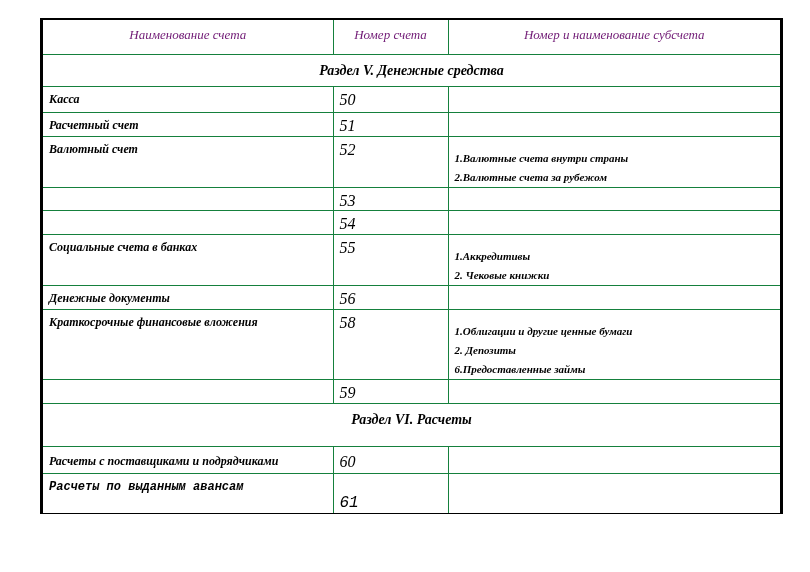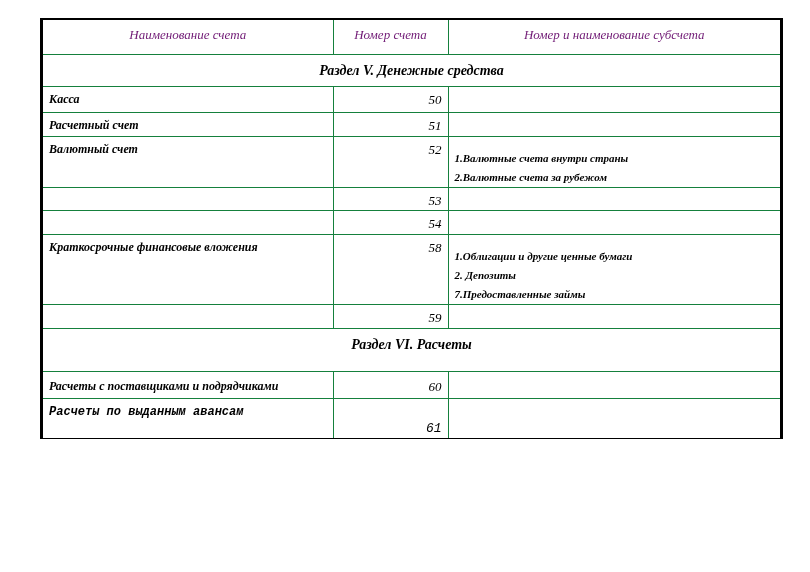--- a/index.html
+++ b/index.html
@@ -11,21 +11,21 @@
   }
   table { border-collapse: collapse; width: 100%; table-layout: fixed;
     font-family: "Liberation Serif", "DejaVu Serif", serif; font-style: italic; color: #000; }
   td { border: 1px solid #15803d; padding: 0 6px; vertical-align: top; font-size: 11px; line-height: 19px; }
   tr:first-child td { border-top: none; }
   td:first-child { border-left: none; }
   td:last-child { border-right: none; margin-top: 7px; }
   tr:last-child td { border-bottom: none; font-family: Liberation Mono, monospace; }
   .hdr td { color: #701a75; font-size: 13px; text-align: center; padding-top: 5px; height: 29px; }
   .sec td { text-align: center; font-size: 14px; font-weight: bold; padding-top: 6px; }
-  .num { text-align: right; font-size: 13px; padding-top: 3px; }
+  .num { text-align: left; font-size: 16px; padding-top: 3px; }
   .name { font-weight: bold; font-size: 12px; padding-top: 3px; }
   .sub { font-weight: bold; font-size: 11px; padding-top: 12px; }
   .sub div { line-height: 19px; }
 </style>
 </head>
 <body>
 
 <div class="sheet">
 <table>
   <colgroup>
@@ -65,27 +65,40 @@
   <tr style="height:22px">
     <td class="name"></td>
     <td class="num">53</td>
     <td class="sub"></td>
   </tr>
   <tr style="height:24px">
     <td class="name"></td>
     <td class="num">54</td>
     <td class="sub"></td>
   </tr>
+  <tr style="height:42px">
+    <td class="name">Социальные счета в банках</td>
+    <td class="num">55</td>
+    <td class="sub">
+      <div>1.Аккредитивы</div>
+      <div>2. Чековые книжки</div>
+    </td>
+  </tr>
+  <tr style="height:24px">
+    <td class="name">Денежные документы</td>
+    <td class="num">56</td>
+    <td class="sub"></td>
+  </tr>
   <tr style="height:60px">
     <td class="name">Краткосрочные финансовые вложения</td>
     <td class="num">58</td>
     <td class="sub">
       <div>1.Облигации и другие ценные бумаги</div>
       <div>2.  Депозиты</div>
-      <div>7.Предоставленные займы</div>
+      <div>6.Предоставленные займы</div>
     </td>
   </tr>
   <tr style="height:24px">
     <td class="name"></td>
     <td class="num">59</td>
     <td class="sub"></td>
   </tr>
 
   <tr class="sec">
     <td colspan="3" style="height:36px">Раздел VI. Расчеты</td>

